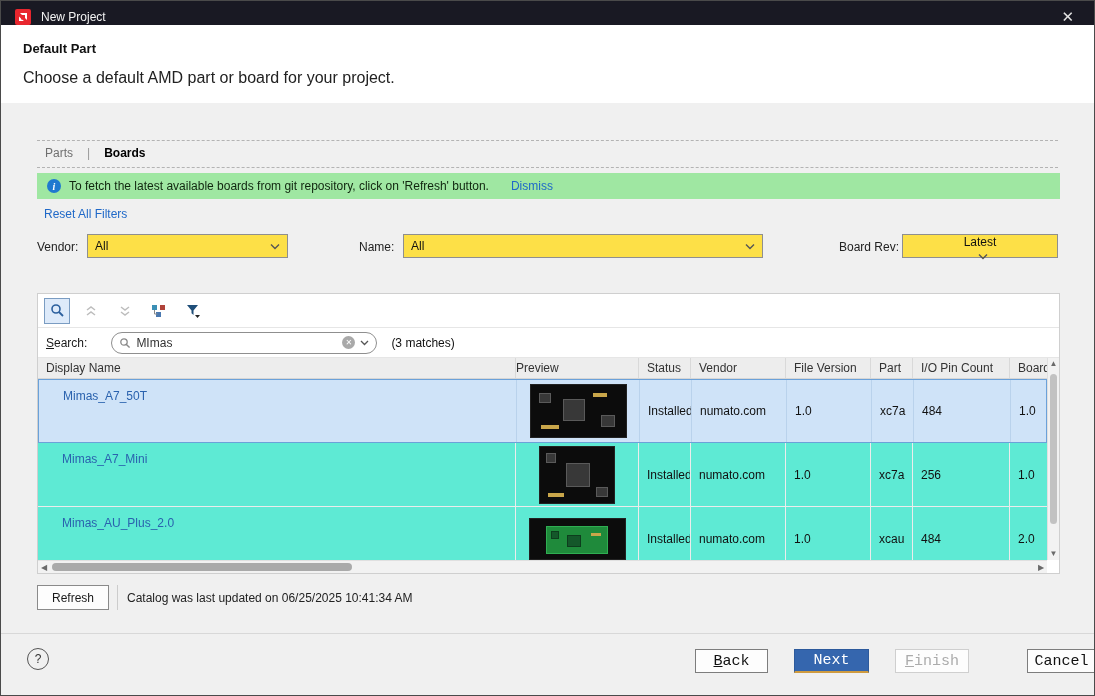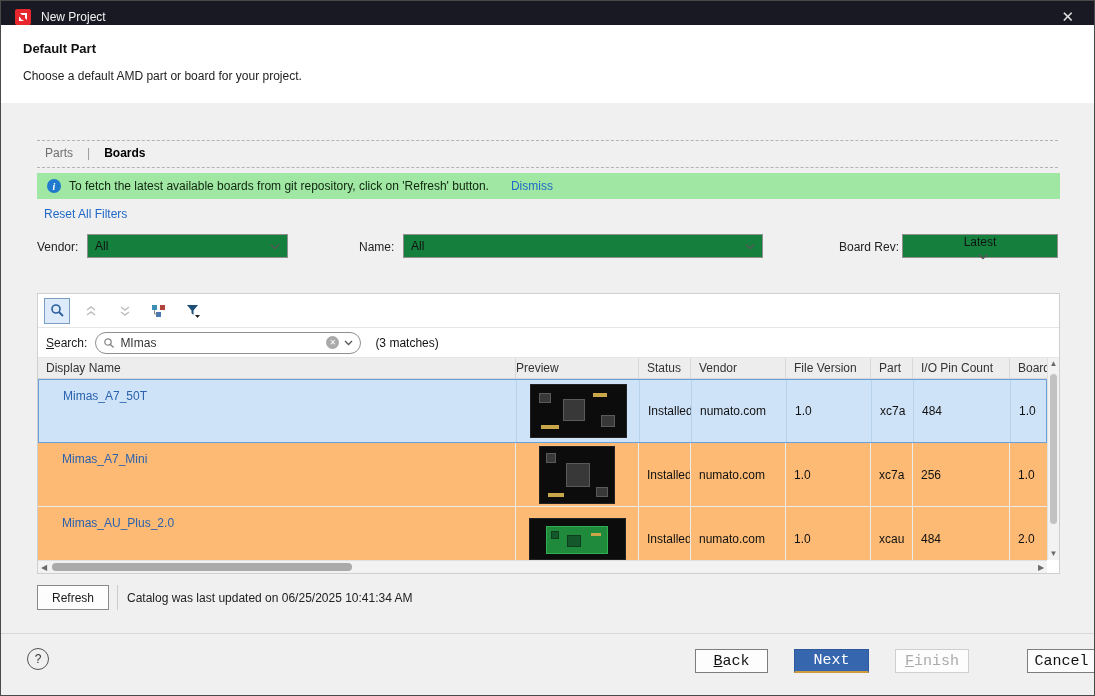--- a/index.html
+++ b/index.html
@@ -9,64 +9,64 @@
   .abs { position:absolute; }
 
   
   .titlebar { position:absolute; top:0; left:0; width:100%; height:32px; background:#191923; display:flex; align-items:center; padding:0 14px; gap:10px; }
   .titlebar .title { color:#f2f2f2; font-size:12px; }
   .close-btn { margin-left:auto; color:#e2e2e2; font-size:15px; cursor:default; padding:2px 6px; }
 
   
   .hdr { position:absolute; top:24px; left:0; width:100%; height:78px; background:#ffffff; }
   .hdr-title { position:absolute; left:22px; top:16px; font-size:13px; font-weight:bold; color:#111; }
-  .hdr-sub { position:absolute; left:22px; top:44px; font-size:12px; color:#222; }
+  .hdr-sub { position:absolute; left:22px; top:44px; font-size:16px; color:#222; }
 
   .dash { position:absolute; left:36px; right:36px; border-top:1px dashed #b3b3b3; height:0; }
 
   
   .tabs { position:absolute; left:44px; top:145px; display:flex; gap:14px; align-items:center; font-size:12px; }
   .tab-parts { color:#6f6f6f; }
   .tab-sep { color:#9a9a9a; }
   .tab-boards { color:#000; font-weight:bold; }
 
   
   .banner { position:absolute; left:36px; top:172px; width:1023px; height:26px; background:#9fe7a2; display:flex; align-items:center; padding:0 10px; gap:8px; }
   .info-ic { width:14px; height:14px; border-radius:50%; background:#1f79cf; color:#fff; font-size:10px; font-weight:bold; font-style:italic; display:flex; align-items:center; justify-content:center; flex:0 0 auto; font-family:"Liberation Serif", serif; }
   .banner-text { color:#10260f; }
   .link { color:#2069c8; cursor:pointer;text-align:right; }
   .banner .link { margin-left:14px; }
 
   .reset-link { position:absolute; left:43px; top:206px; }
 
   
   .flabel { position:absolute; top:239px; color:#222; }
-  .select { position:absolute; top:233px; height:24px; background:#15803d; border:1px solid #8f8f8f; display:flex; align-items:center; justify-content:space-between; padding:0 7px; color:#111; }
+  .select { position:absolute; top:233px; height:24px; background:#fde047; border:1px solid #8f8f8f; display:flex; align-items:center; justify-content:space-between; padding:0 7px; color:#111; }
   .chev { flex:0 0 auto; margin-left:6px; }
 
   
   .panel { position:absolute; left:36px; top:292px; width:1023px; height:281px; background:#fff; border:1px solid #cfcfcf; overflow:hidden; }
   .toolbar { position:absolute; left:0; top:0; width:100%; height:34px; display:flex; align-items:center; padding-left:6px; gap:8px; border-bottom:1px solid #e6e6e6; }
   .tool { width:26px; height:26px; display:flex; align-items:center; justify-content:center; }
   .tool.active { border:1px solid #7a9cc2; background:#ddeafa; }
 
   .search-row { position:absolute; left:0; top:34px; width:100%; height:30px; display:flex; align-items:center; padding-left:8px; border-bottom:1px solid #e6e6e6; }
-  .search-label { margin-right:8px; }
+  .search-label { margin-right:24px; }
   .mn { display:inline-block; }
   .mn::first-letter { text-decoration:underline; }
   .search-box { width:266px; height:22px; border:1px solid #8f8f8f; border-radius:11px; background:#fff; display:flex; align-items:center; padding:0 7px; gap:5px; }
   .search-text { flex:1 1 auto; color:#333; }
   .clear-ic { width:13px; height:13px; border-radius:50%; background:#a9a9a9; color:#fff; font-size:8px; display:flex; align-items:center; justify-content:center; }
   .matches { margin-left:14px; color:#111; }
 
   
   .thead { position:absolute; left:0; top:64px; right:12px; height:21px; background:#ededed; border-bottom:1px solid #d6d6d6; display:flex; overflow:hidden; }
   .th { padding:3px 0 0 8px; color:#333; border-right:1px solid #d9d9d9; overflow:hidden; white-space:nowrap; flex:0 0 auto; }
   .rows-vp { position:absolute; left:0; top:85px; right:12px; height:183px; overflow:hidden; background:#fff; }
-  .trow { display:flex; height:64px; background:#fdba74; border-bottom:1px solid #ececec; }
+  .trow { display:flex; height:64px; background:#5eead4; border-bottom:1px solid #ececec; }
   .trow.selected { background:#cfe3f8; border:1px solid #6ba1d9; }
   .cell { flex:0 0 auto; border-right:1px solid #ececec; overflow:hidden; white-space:nowrap; display:flex; align-items:center; padding-left:8px; color:#111; }
   .trow.selected .cell { border-right-color:#b9d2ec; }
   .c-dn { width:478px; align-items:flex-start; padding:9px 0 0 24px; color:#2a62ae; }
   .c-pre { width:123px; justify-content:center; padding-left:0; }
   .c-st { width:52px; }
   .c-vn { width:95px; }
   .c-fv { width:85px; }
   .c-pt { width:42px; }
   .c-io { width:97px; }

